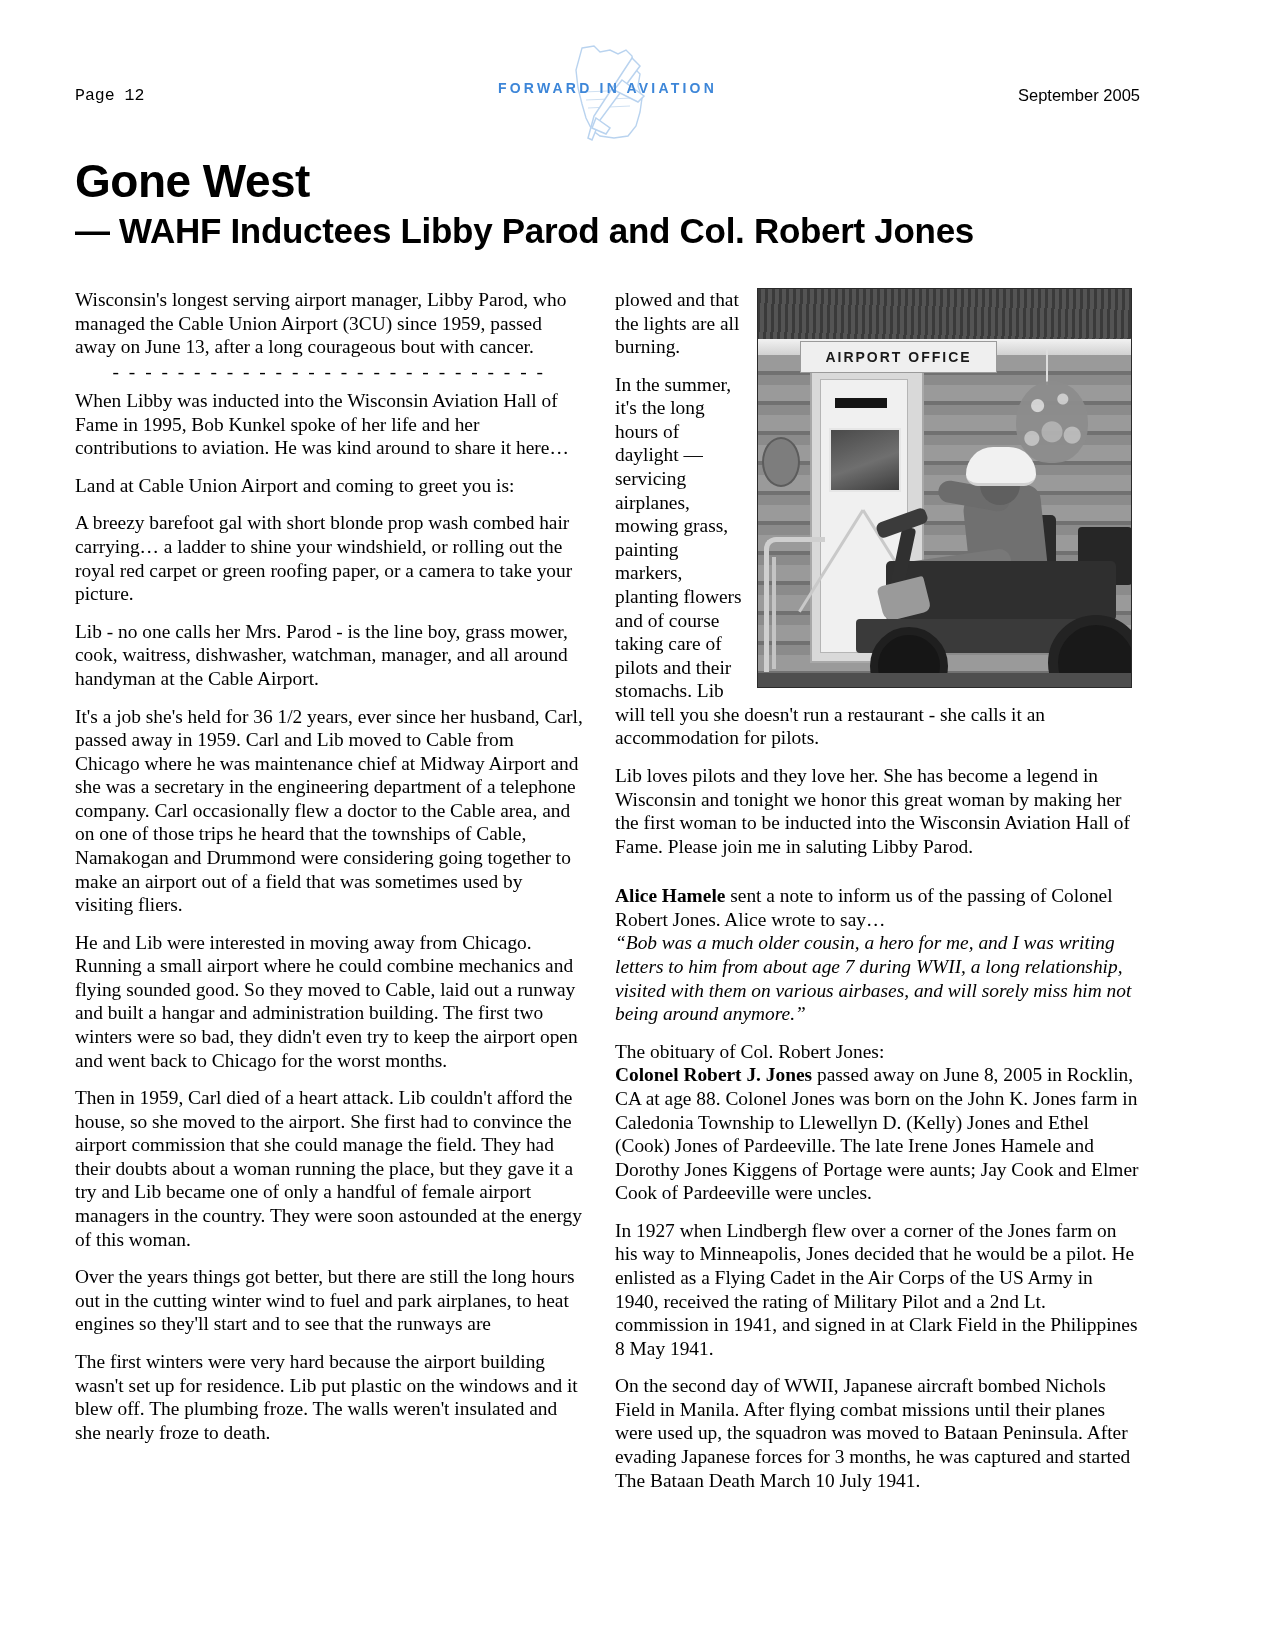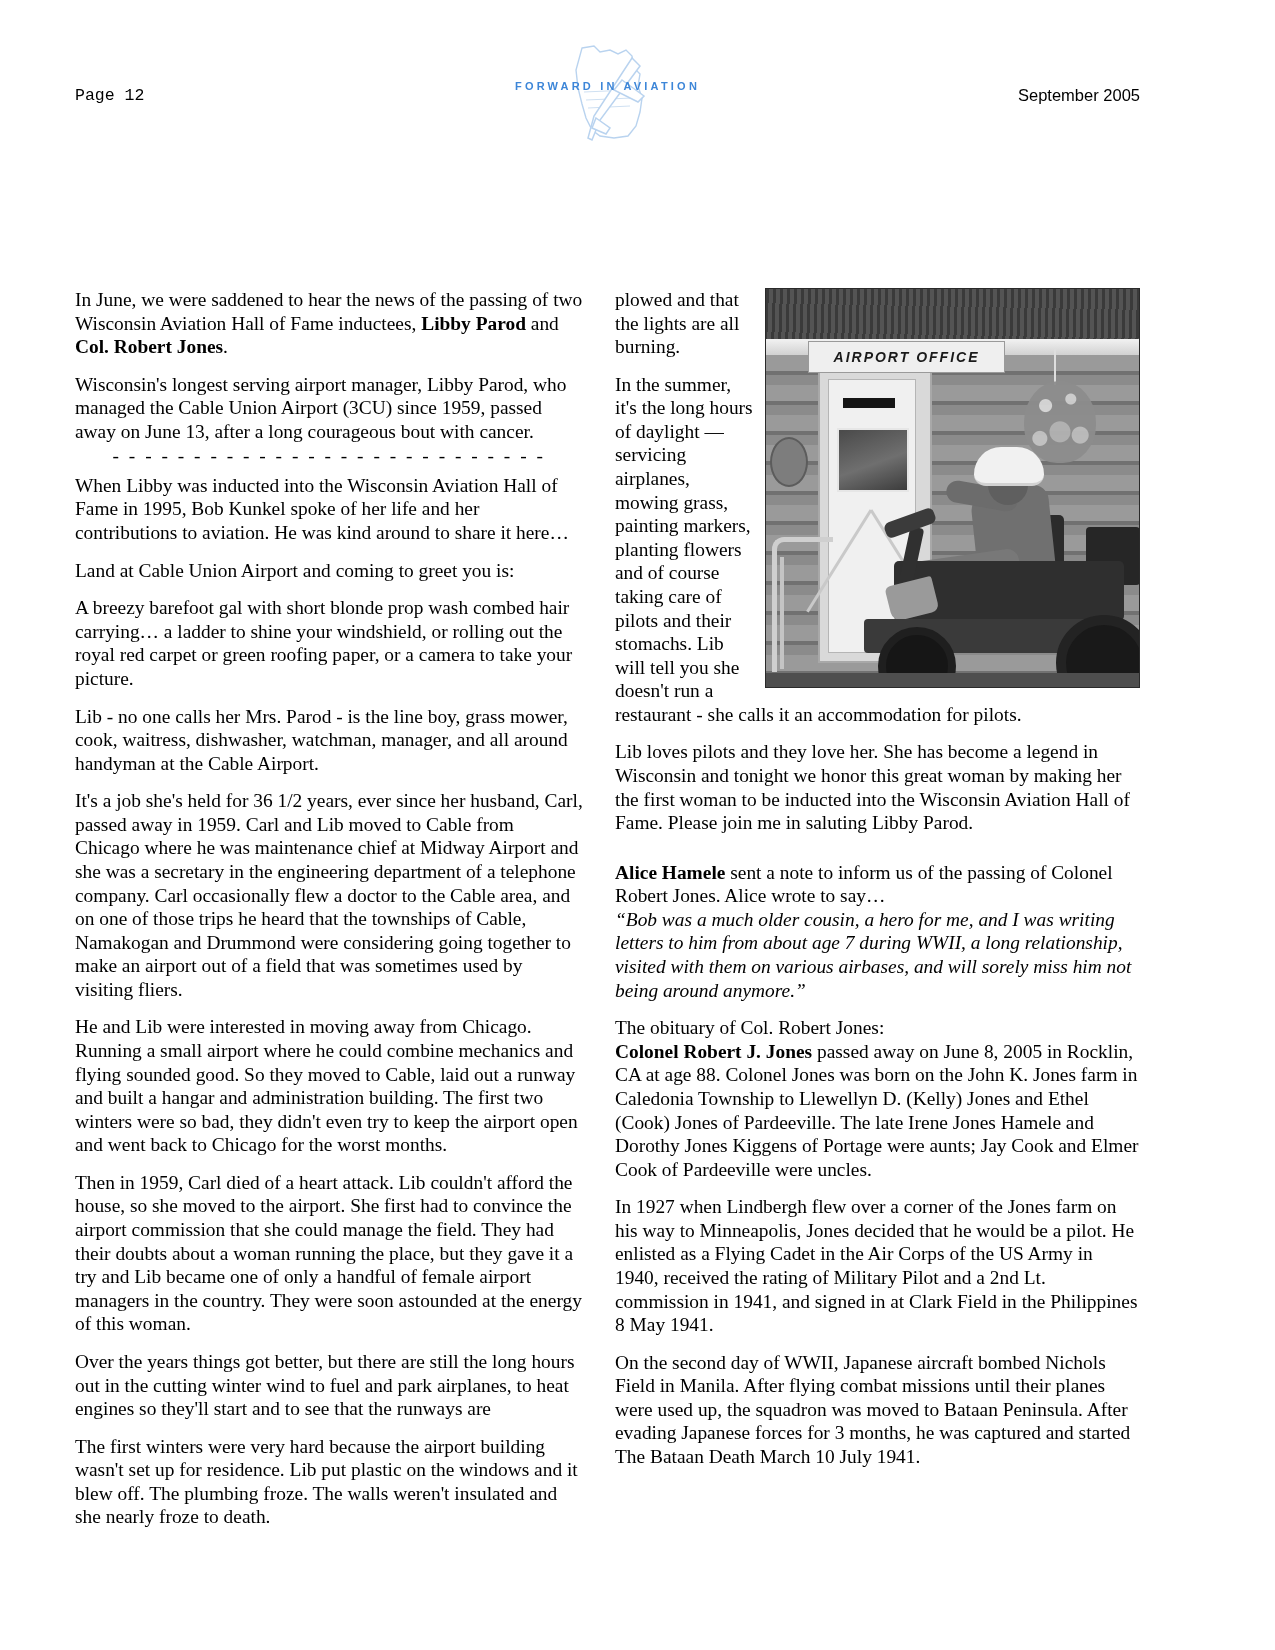--- a/index.html
+++ b/index.html
@@ -64,21 +64,21 @@
     width: 120px;
     height: 110px;
   }
   .logo-text {
     position: absolute;
     left: 50%;
     top: 40px;
     transform: translateX(-50%);
     white-space: nowrap;
     font-family: "Liberation Sans", "DejaVu Sans", sans-serif;
-    font-size: 11px;
+    font-size: 14px;
     font-weight: bold;
     letter-spacing: 3.2px;
     color: #3d86d8;
   }
 
   
   .headline-block {
     position: absolute;
     left: 75px;
     top: 158px;
@@ -138,28 +138,27 @@
   }
 
   b, strong { font-weight: bold; }
   i, em { font-style: italic; }
 
   
   .photo {
     float: right;
     width: 375px;
     height: 400px;
-    margin: 0 0 8px 12px;
+    margin: 0 8px 8px 12px;
     shape-outside: margin-box;
     position: relative;
     overflow: hidden;
     background: #6e6e6e;
     border: 1px solid #2a2a2a;
     box-sizing: border-box;
-    font-style: italic;
   }
   
   .ph-roof {
     position: absolute; left: 0; top: 0; width: 100%; height: 56px;
     background:
       repeating-linear-gradient(92deg, #3a3a3a 0px, #3a3a3a 3px, #545454 3px, #545454 7px),
       #454545;
   }
   .ph-fascia {
     position: absolute; left: 0; top: 50px; width: 100%; height: 17px;
@@ -333,24 +332,27 @@
           <path d="M74 40 L96 56 L90 62 L66 50 Z"></path>
           <path d="M48 78 L62 88 L58 94 L44 88 Z"></path>
         </g>
       </svg>
       <div class="logo-text">FORWARD IN AVIATION</div>
     </div>
 
     <div class="issue-date">September 2005</div>
   </div>
 
+  <div class="headline-block">
+    <h1 class="headline">Gone West</h1>
+    <h2 class="subheadline">— WAHF Inductees Libby Parod and Col. Robert Jones</h2>
+  </div>
 
   <div class="col col-left">
 
-    <p><span>In June, we were saddened to hear the news of the passing of two Wisconsin Aviation Hall of Fame inductees, </span><b>Libby Parod</b><span> and </span><b>Col. Robert Jones</b><span>.</span></p>
 
     <p class="tight">Wisconsin's longest serving airport manager, Libby Parod, who managed the Cable Union Airport (3CU) since 1959, passed away on June 13, after a long courageous bout with cancer.</p>
 
     <div class="dash-sep">- - - - - - - - - - - - - - - - - - - - - - - - - - -</div>
 
     <p>When Libby was inducted into the Wisconsin Aviation Hall of Fame in 1995, Bob Kunkel spoke of her life and her contributions to aviation. He was kind around to share it here…</p>
     <p>Land at Cable Union Airport and coming to greet you is:</p>
     <p>A breezy barefoot gal with short blonde prop wash combed hair carrying… a ladder to shine your windshield, or rolling out the royal red carpet or green roofing paper, or a camera to take your picture.</p>
     <p>Lib - no one calls her Mrs. Parod - is the line boy, grass mower, cook, waitress, dishwasher, watchman, manager, and all around handyman at the Cable Airport.</p>
     <p>It's a job she's held for 36 1/2 years, ever since her husband, Carl, passed away in 1959. Carl and Lib moved to Cable from Chicago where he was maintenance chief at Midway Airport and she was a secretary in the engineering department of a telephone company. Carl occasionally flew a doctor to the Cable area, and on one of those trips he heard that the townships of Cable, Namakogan and Drummond were considering going together to make an airport out of a field that was sometimes used by visiting fliers.</p>

